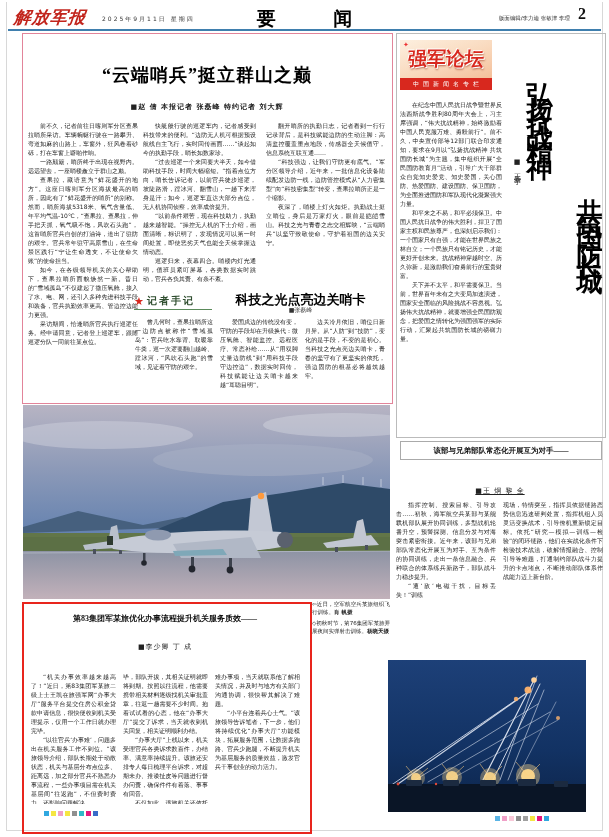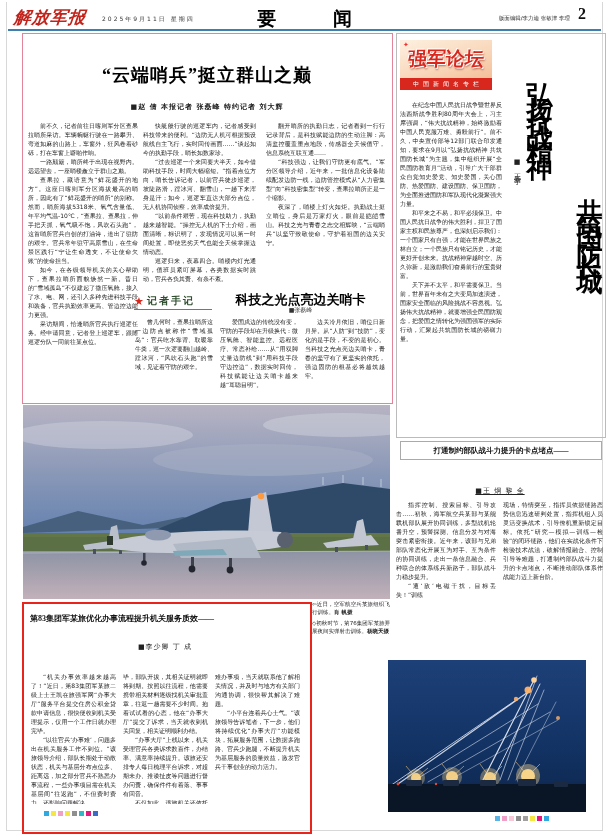--- a/index.html
+++ b/index.html
@@ -4,21 +4,21 @@
 <style>
   html,body{margin:0;padding:0;background:#e8e8e8;}
   .page{position:relative;width:609px;height:837px;background:#fff;margin:0 auto;overflow:hidden;
         font-family:"DejaVu Sans",sans-serif;color:#1a1a1a;}
   .abs{position:absolute;}
   .frame{left:6px;top:2px;width:595px;height:828px;border:1px solid #d8d8d8;border-top:none;}
   
   .masthead{left:14px;top:6px;font-family:"Liberation Serif",serif;font-style:italic;font-weight:bold;
             font-size:17px;color:#c2241c;transform:skewX(-6deg);letter-spacing:1px;}
   .hdate{left:102px;top:15px;font-size:6px;letter-spacing:2px;color:#333;}
-  .section-title{left:0;top:6px;width:609px;text-align:center;font-family:Liberation Serif, serif;
+  .section-title{left:0;top:6px;width:609px;text-align:center;font-family:Liberation Sans, sans-serif;
                  font-weight:900;font-size:19px;letter-spacing:26px;text-indent:26px;color:#000;}
   .editors{left:380px;top:15px;width:190px;text-align:right;font-size:5.5px;color:#333;}
   .pagenum{left:578px;top:5px;font-family:"Liberation Serif",serif;font-weight:900;font-size:16px;color:#111;}
   .header-rule{left:8px;top:29px;width:593px;height:2px;background:#3f7fae;}
   
   .kicker{font-family:"Liberation Serif",serif;font-weight:bold;color:#111;}
   .headline{font-family:"Liberation Serif",serif;font-weight:900;color:#000;}
   .byline{font-size:7px;color:#222;text-align:center;letter-spacing:1px;}
   .bodycol{font-size:6px;line-height:1.5;text-align:justify;color:#222;overflow:hidden;}
   .bodycol p{margin:0;text-indent:2em;}
@@ -117,21 +117,21 @@
   <div class="abs bodycol" style="left:400px;top:100px;width:102px;height:330px;">
     <p>在纪念中国人民抗日战争暨世界反法西斯战争胜利80周年大会上，习主席强调，“伟大抗战精神，始终激励着中国人民克服万难、勇毅前行”。前不久，中央宣传部等12部门联合印发通知，要求在9月以“弘扬抗战精神 共筑国防长城”为主题，集中组织开展“全民国防教育月”活动，引导广大干部群众自觉知史爱党、知史爱国，关心国防、热爱国防、建设国防、保卫国防，为全面推进国防和军队现代化凝聚强大力量。</p>
     <p>和平来之不易，和平必须保卫。中国人民抗日战争的伟大胜利，捍卫了国家主权和民族尊严，也深刻启示我们：一个国家只有自强，才能在世界民族之林自立；一个民族只有铭记历史，才能更好开创未来。抗战精神穿越时空、历久弥新，是激励我们奋勇前行的宝贵财富。</p>
     <p>天下并不太平，和平需要保卫。当前，世界百年未有之大变局加速演进，国家安全面临的风险挑战不容忽视。弘扬伟大抗战精神，就要增强全民国防观念，把爱国之情转化为强国强军的实际行动，汇聚起共筑国防长城的磅礴力量。</p>
   </div>
   <div class="abs vert" style="left:512px;top:158px;font-size:7px;color:#222;letter-spacing:2px;">■王新宇</div>
   <div class="abs vert headline" style="left:522px;top:62px;font-size:26px;letter-spacing:14px;">弘扬抗战精神</div>
   <div class="abs vert headline" style="left:572px;top:178px;font-size:26px;letter-spacing:14px;">共筑国防长城</div>
 
   <div class="naval-kicker-box abs">
-    <span class="kicker" style="font-size:7.5px;">打通制约部队战斗力提升的卡点堵点——</span>
+    <span class="kicker" style="font-size:7.5px;">该部与兄弟部队常态化开展互为对手——</span>
   </div>
   <div class="abs byline" style="left:396px;top:486px;width:208px;text-decoration:underline;">■王 炯 黎 全</div>
   <div class="abs bodycol" style="left:396px;top:500px;width:100px;height:148px;">
     <p>指挥控制、搜索目标、引导攻击……初秋，海军航空兵某部与某舰载机部队展开协同训练，多型战机轮番升空，预警探测、信息分发与对海突击紧密衔接。近年来，该部与兄弟部队常态化开展互为对手、互为条件的协同训练，走出一条信息融合、兵种联合的体系练兵新路子，部队战斗力稳步提升。</p>
     <p>“遭‘敌’电磁干扰，目标丢失！”训练</p>
   </div>
   <div class="abs bodycol" style="left:503px;top:500px;width:100px;height:148px;">
     <p style="text-indent:0;">现场，特情突至，指挥员依据链路态势信息迅速研判处置，指挥机组人员灵活变换战术，引导僚机重新锁定目标。依托“研究—模拟—训练—检验”的闭环链路，他们在实战化条件下检验技术战法，破解情报融合、控制引导等难题，打通制约部队战斗力提升的卡点堵点，不断推动部队体系作战能力迈上新台阶。</p>
   </div>
 
@@ -195,21 +195,21 @@
     </g>
     <rect x="84" y="131" width="6" height="9" fill="#2e3a30"></rect>
   </svg>
 
   <div class="abs cap" style="left:312px;top:600px;width:78px;">
     <div><span>⇦近日，空军航空兵某旅组织飞行训练。</span><b>肖 帆摄</b></div>
     <div style="margin-top:2px;"><span>◇初秋时节，第76集团军某旅开展夜间实弹射击训练。</span><b>杨晓天摄</b></div>
   </div>
 
   <div class="abs red-box"></div>
-  <div class="abs kicker" style="left:30px;top:613px;width:270px;font-size:8px;">第83集团军某旅优化办事流程提升机关服务质效——</div>
+  <div class="abs kicker" style="left:30px;top:613px;width:270px;text-align:center;font-size:8px;">第83集团军某旅优化办事流程提升机关服务质效——</div>
   <div class="abs byline" style="left:28px;top:642px;width:274px;">■李少卿 丁 成</div>
   <div class="abs bodycol" style="left:31px;top:672px;width:85px;height:132px;">
     <p>“机关办事效率越来越高了！”近日，第83集团军某旅二级上士王凯在旅强军网“办事大厅”服务平台提交住房公积金贷款申请信息，很快便收到机关受理提示，仅用一个工作日就办理完毕。</p>
     <p>“以往官兵‘办事难’，问题多出在机关服务工作不到位。”该旅领导介绍，部队长期处于动散状态，机关与基层分布点位多、距离远，加之部分官兵不熟悉办事流程，一些办事项目需在机关基层间“往返跑”，不但费时费力，还影响问题解决。</p>
 
   </div>
   <div class="abs bodycol" style="left:123px;top:672px;width:85px;height:132px;">
     <p style="text-indent:0;">毕，部队开拔，其相关证明就即将到期。按照以往流程，他需要携带相关材料逐级找机关审批盖章，往返一趟需要不少时间。抱着试试看的心态，他在“办事大厅”提交了诉求，当天就收到机关回复，相关证明顺利办结。</p>
     <p>“办事大厅”上线以来，机关受理官兵各类诉求数百件，办结率、满意率持续提升。该旅还安排专人每日梳理平台诉求，对超期未办、推诿扯皮等问题进行督办问责，确保件件有着落、事事有回音。</p>
     <p>不仅如此，该旅机关还依托平台定期分析官兵诉求数据，梳理共性问题，主动改进服务。针对官兵反映集中的</p>

